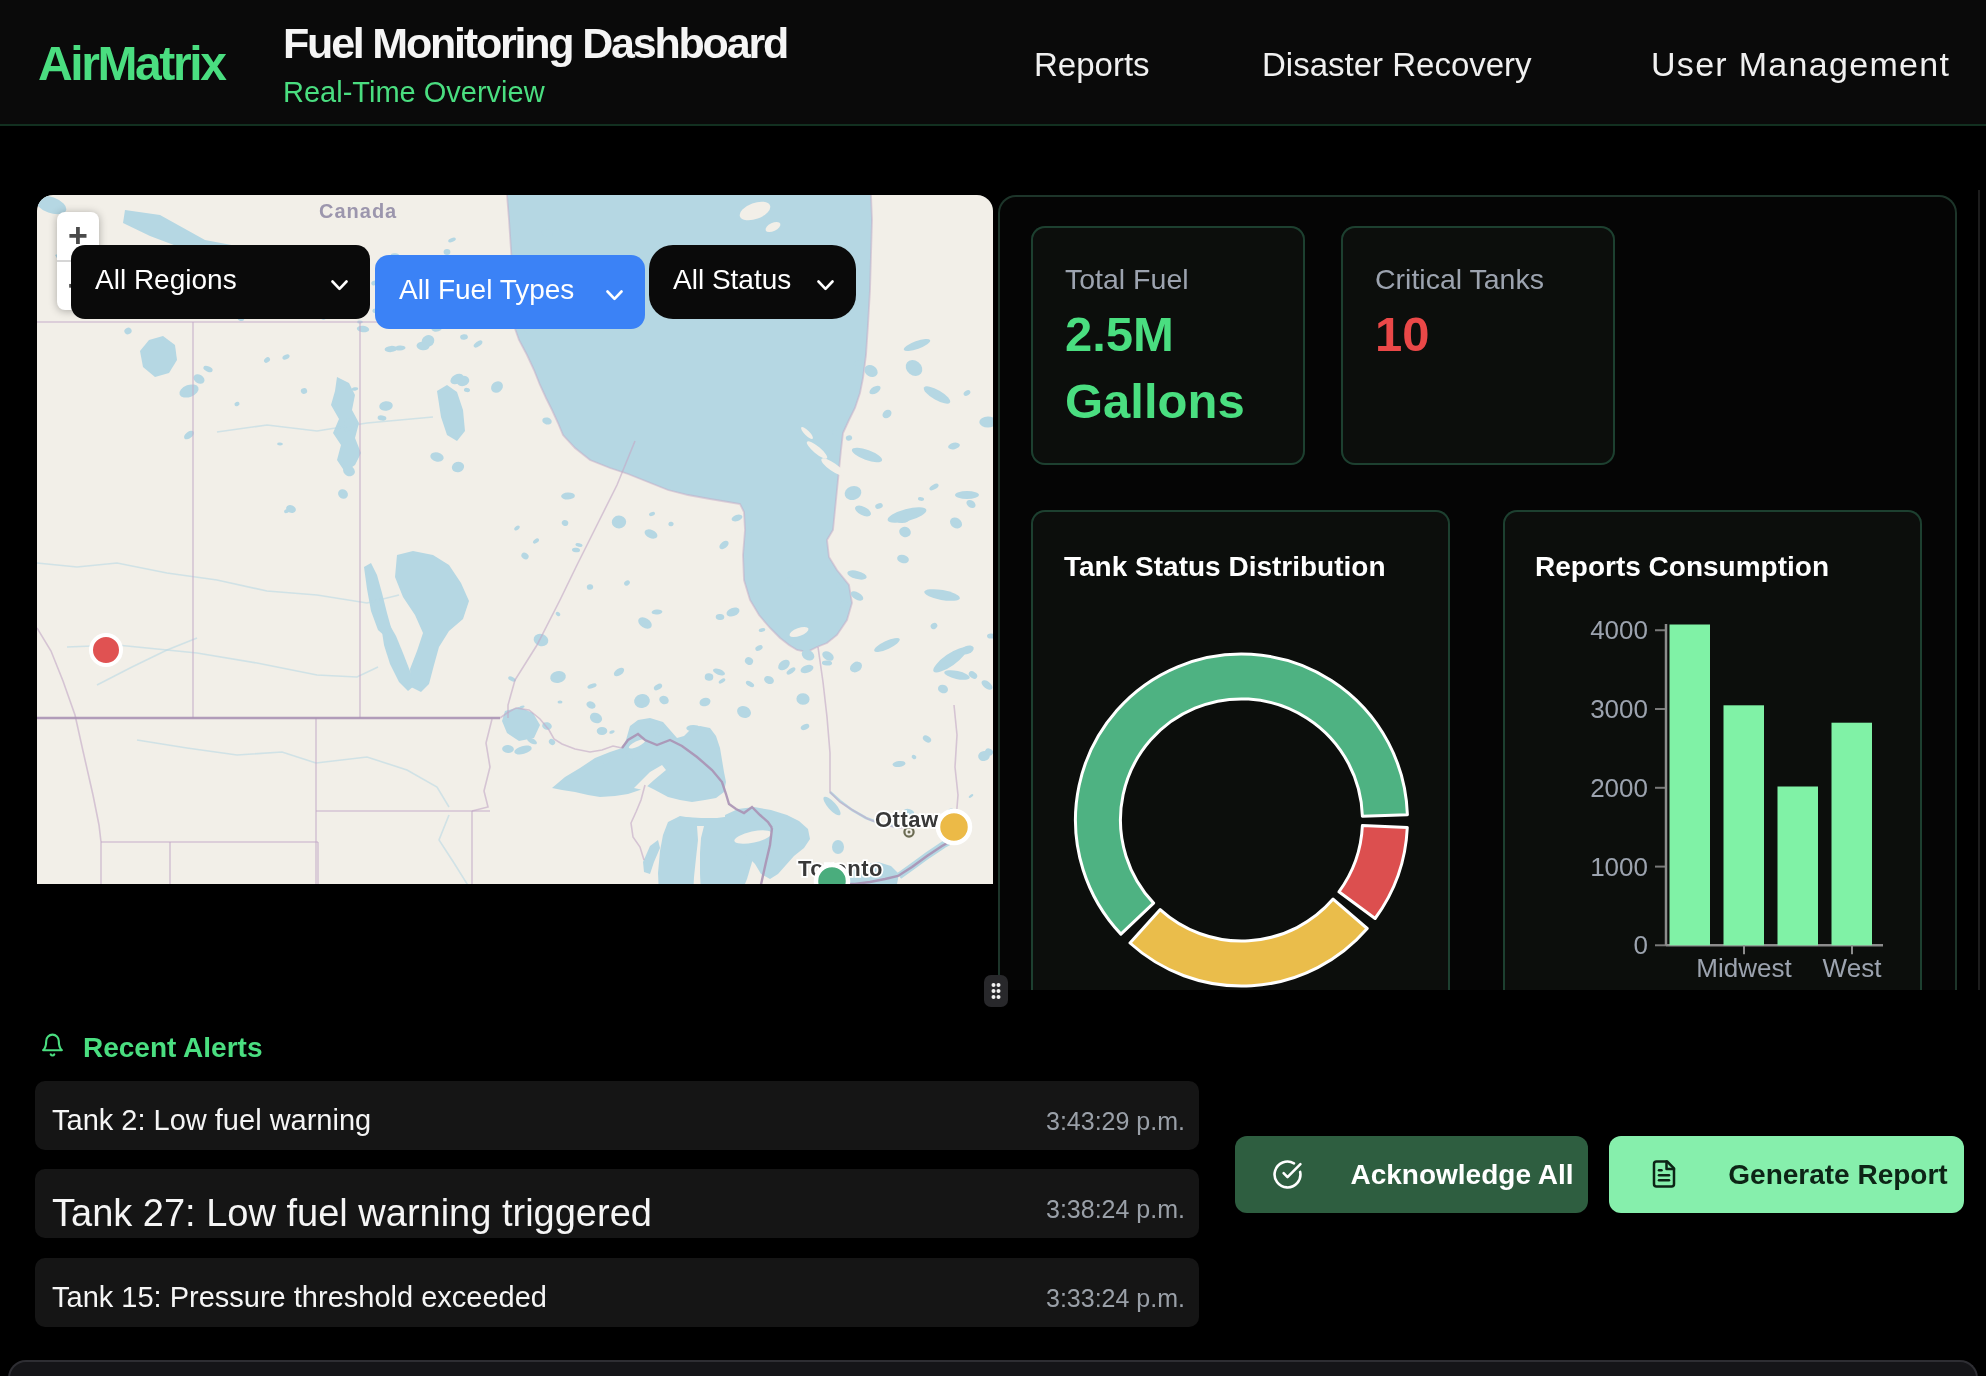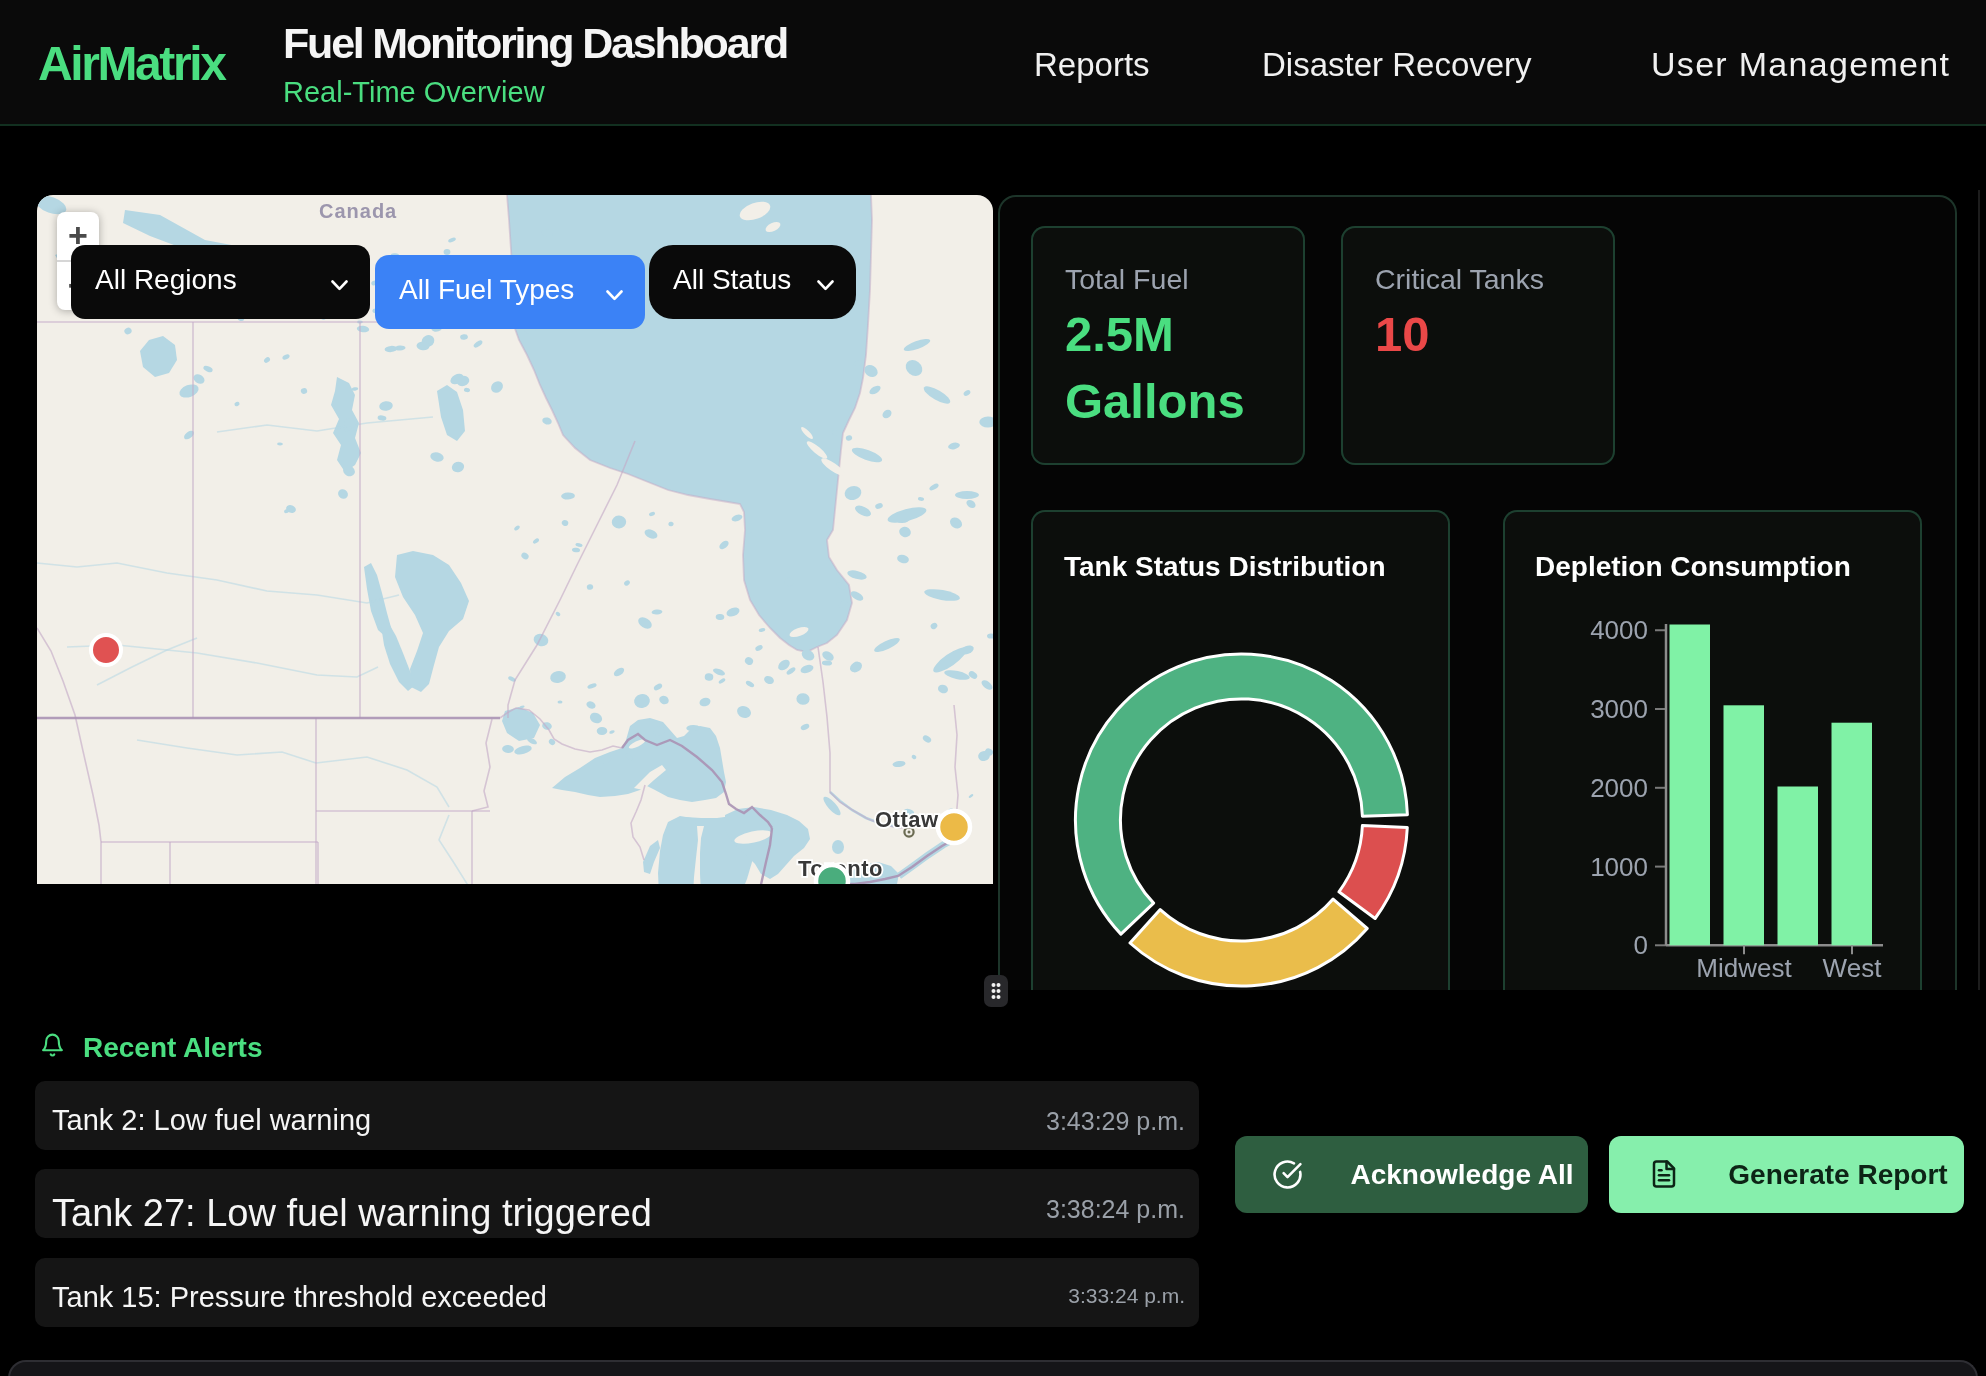--- a/index.html
+++ b/index.html
@@ -311,21 +311,21 @@
 <div class="abs" style="left:33px;top:41px;font-size:28px;font-weight:bold;color:#fff">Tank Status Distribution</div>
 <div class="abs" style="left:0;top:0">
             <svg width="419" height="480" viewBox="0 0 419 480" style="display:block">
               <path d="M 89.9 424.1 A 166 166 0 1 1 376.4 304.8 L 331.4 306.2 A 121 121 0 1 0 122.6 393.1 Z" fill="#4eb282" stroke="#ffffff" stroke-width="3" stroke-linejoin="round"></path>
               <path d="M 376.3 317.5 A 166 166 0 0 1 344.1 408.5 L 307.9 381.8 A 121 121 0 0 0 331.4 315.5 Z" fill="#dc4f4f" stroke="#ffffff" stroke-width="3" stroke-linejoin="round"></path>
               <path d="M 336.2 418.5 A 166 166 0 0 1 99.0 433.0 L 129.2 399.6 A 121 121 0 0 0 302.1 389.1 Z" fill="#eabd4b" stroke="#ffffff" stroke-width="3" stroke-linejoin="round"></path>
             </svg>
           </div>
 </div>
 <div class="abs" style="left:505px;top:315px;width:419px;height:500px;background:#0c0e0c;box-shadow:inset 0 0 0 2px #1d4030;border-radius:14px;overflow:hidden">
-<div class="abs" style="left:32px;top:41px;font-size:28px;font-weight:bold;color:#fff">Depletion Consumption</div>
+<div class="abs" style="left:32px;top:41px;font-size:28px;font-weight:bold;color:#fff">Reports Consumption</div>
 <div class="abs" style="left:0;top:0">
             <svg width="419" height="480" viewBox="0 0 419 480" style="display:block">
               <line x1="152" y1="435.3" x2="163" y2="435.3" stroke="#7a7a7a" stroke-width="2"></line>
               <text x="145" y="444.3" font-size="26" fill="#9ca3af" text-anchor="end">0</text>
               <line x1="152" y1="356.6" x2="163" y2="356.6" stroke="#7a7a7a" stroke-width="2"></line>
               <text x="145" y="365.6" font-size="26" fill="#9ca3af" text-anchor="end">1000</text>
               <line x1="152" y1="277.8" x2="163" y2="277.8" stroke="#7a7a7a" stroke-width="2"></line>
               <text x="145" y="286.8" font-size="26" fill="#9ca3af" text-anchor="end">2000</text>
               <line x1="152" y1="199.1" x2="163" y2="199.1" stroke="#7a7a7a" stroke-width="2"></line>
               <text x="145" y="208.1" font-size="26" fill="#9ca3af" text-anchor="end">3000</text>
@@ -363,21 +363,21 @@
       </svg></div>
 <div class="abs" style="left:83px;top:1032px;font-size:28px;font-weight:bold;color:#4ade80">Recent Alerts</div>
 <div class="abs" style="left:35px;top:1081px;width:1164px;height:69px;background:#151515;border-radius:10px"></div>
 <div class="abs" style="left:52px;top:1104px;font-size:29px;color:#f5f5f5">Tank 2: Low fuel warning</div>
 <div class="abs" style="left:1035px;top:1107px;width:150px;font-size:25px;color:#9aa0a8;text-align:right">3:43:29 p.m.</div>
 <div class="abs" style="left:35px;top:1169px;width:1164px;height:69px;background:#151515;border-radius:10px"></div>
 <div class="abs" style="left:52px;top:1192px;font-size:38px;color:#f5f5f5">Tank 27: Low fuel warning triggered</div>
 <div class="abs" style="left:1035px;top:1195px;width:150px;font-size:25px;color:#9aa0a8;text-align:right">3:38:24 p.m.</div>
 <div class="abs" style="left:35px;top:1258px;width:1164px;height:69px;background:#151515;border-radius:10px"></div>
 <div class="abs" style="left:52px;top:1281px;font-size:29px;color:#f5f5f5">Tank 15: Pressure threshold exceeded</div>
-<div class="abs" style="left:1035px;top:1284px;width:150px;font-size:21px;color:#9aa0a8;text-align:right">3:33:24 p.m.</div>
+<div class="abs" style="left:1035px;top:1284px;width:150px;font-size:25px;color:#9aa0a8;text-align:right">3:33:24 p.m.</div>
 <div class="abs" style="left:1235px;top:1136px;width:353px;height:77px;background:#2e5e40;border-radius:12px">
       <div class="abs" style="left:37px;top:23px"><svg width="31" height="31" viewBox="0 0 24 24" fill="none" stroke="#ffffff" stroke-width="2" stroke-linecap="round" stroke-linejoin="round">
           <path d="M21.8 10A10 10 0 1 1 17 3.34"></path>
           <path d="m9 11 3 3L22 4"></path>
         </svg></div>
       <div class="abs" style="left:101px;top:0;width:252px;height:77px;display:flex;align-items:center;justify-content:center;font-size:28px;font-weight:bold;color:#fff">Acknowledge All</div>
     </div>
 <div class="abs" style="left:1609px;top:1136px;width:355px;height:77px;background:#86efac;border-radius:12px">
       <div class="abs" style="left:40px;top:23px"><svg width="30" height="30" viewBox="0 0 24 24" fill="none" stroke="#0d2416" stroke-width="2" stroke-linecap="round" stroke-linejoin="round">
           <path d="M14.5 2H6a2 2 0 0 0-2 2v16a2 2 0 0 0 2 2h12a2 2 0 0 0 2-2V7.5L14.5 2z"></path>

